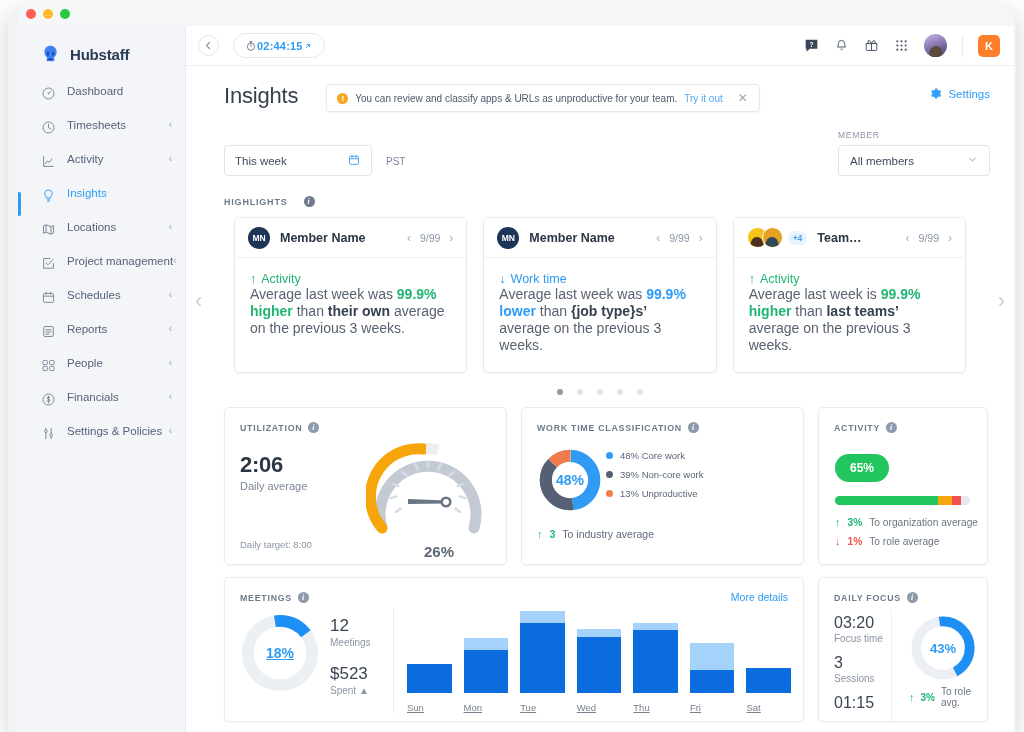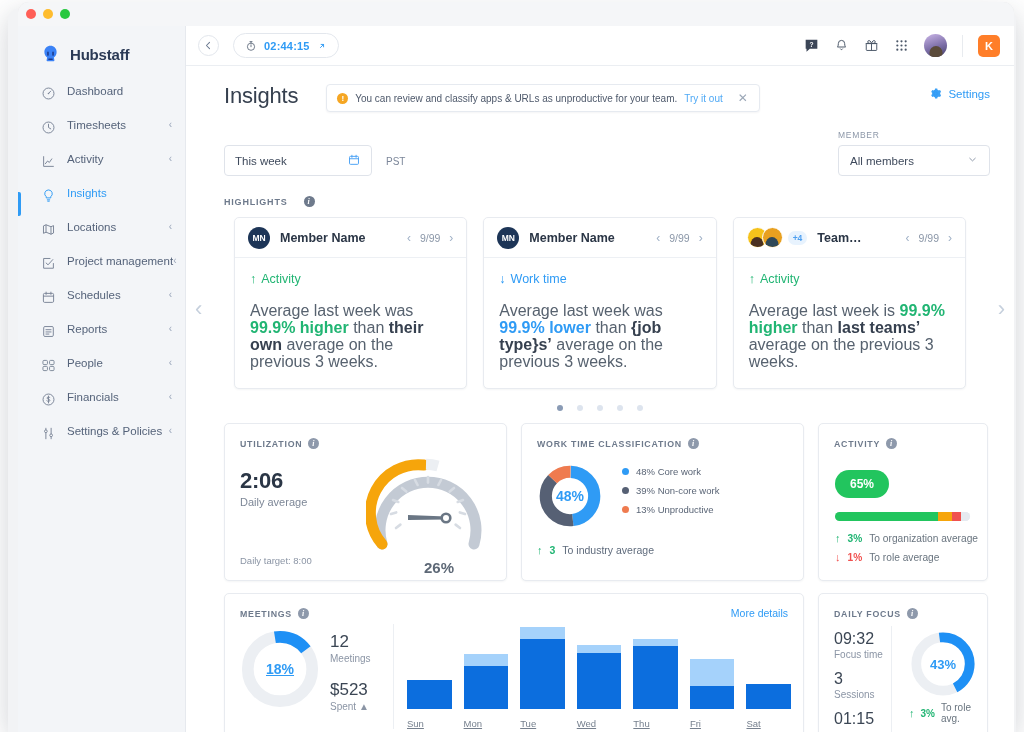--- a/index.html
+++ b/index.html
@@ -79,21 +79,21 @@
   }
   .back-btn {
     width: 21px; height: 21px; border-radius: 50%;
     border: 1px solid #e2e6ec; background: #fff;
     display: flex; align-items: center; justify-content: center;
     color: #6b7a90; font-size: 11px; cursor: pointer;
   }
   .timer {
     margin-left: 14px; height: 25px;
     border: 1px solid #e3e7ed; border-radius: 13px; background: #fff;
-    display: flex; align-items: center; gap: 7px; padding: 0 11px;
+    display: flex; align-items: center; padding: 0 11px;
     cursor: pointer;
   }
   .timer-val { font-size: 11px; color: #2f9bf5; font-weight: 600; letter-spacing: .2px; }
   .topbar-right {
     margin-left: auto; display: flex; align-items: center; gap: 15px;
   }
   .tb-ico { cursor: pointer; display: flex; align-items: center; }
   .avatar-top {
     width: 23px; height: 23px; border-radius: 50%;
     background: linear-gradient(160deg,#cbb6e8 0%,#7d6fa8 55%,#44406b 100%);
@@ -224,21 +224,21 @@
     white-space: nowrap; overflow: hidden; text-overflow: ellipsis;
   }
   .pager { margin-left: auto; display: flex; align-items: center; gap: 9px; }
   .pager .pg-arrow { color: #9fb0c6; font-size: 12px; cursor: pointer; }
   .pager .pg-count { font-size: 10.5px; color: #8b97a8; }
   .hcard-body { padding: 14px 15px 18px 15px; }
   .metric { font-size: 12.5px; font-weight: 500; display: flex; align-items: center; gap: 5px; }
   .metric.up { color: #21b573; }
   .metric.down { color: #2f9bf5; }
   .hcard-text {
-    margin-top: 16px; font-size: 16px; line-height: 17px; color: #57626f;
+    font-size: 14px; line-height: 17px; color: #57626f;
   }
   .hcard-text b { color: #36404f; font-weight: 700; }
   .hcard-text .g { color: #21b573; font-weight: 600; }
   .hcard-text .b { color: #2f9bf5; font-weight: 600; }
   .car-arrow {
     position: absolute; top: 50%; transform: translateY(-50%);
     font-size: 22px; color: #c6d0dd; cursor: pointer; font-weight: 300;
   }
   .car-arrow.left { left: 9px; }
   .car-arrow.right { right: 9px; }
@@ -273,21 +273,21 @@
     position: absolute; right: 52px; bottom: 4px;
     font-size: 15px; font-weight: 700; color: #5d6876;
   }
 
   .donut-wrap { position: absolute; left: 16px; top: 40px; }
   .donut-pct {
     position: absolute; left: 16px; top: 40px; width: 64px; height: 64px;
     display: flex; align-items: center; justify-content: center;
     font-size: 14px; font-weight: 700; color: #2f9bf5;
   }
-  .legend { position: absolute; left: 100px; top: 42px; }
+  .legend { position: absolute; left: 84px; top: 42px; }
   .lg-row { display: flex; align-items: center; gap: 7px; font-size: 9.5px; color: #5a6576; margin-bottom: 8px; }
   .lg-dot { width: 7px; height: 7px; border-radius: 50%; flex: 0 0 auto; }
   .wtc-foot {
     position: absolute; left: 15px; bottom: 24px;
     display: flex; align-items: center; gap: 7px; font-size: 10.5px; color: #5f6b7c;
   }
   .wtc-foot .n { color: #21b573; font-weight: 700; }
   .arr-up { color: #21b573; font-size: 11px; }
   .arr-dn { color: #f0514f; font-size: 11px; }
 
@@ -875,21 +875,21 @@
           </div>
         </div>
 
         <div class="scard c-focus">
           <div class="scard-title">
             <span>DAILY FOCUS</span>
             <span class="info-dot lite">i</span>
           </div>
 
           <div class="focus-left">
-            <div class="fl-big">09:32</div>
+            <div class="fl-big">03:20</div>
             <div class="fl-sub">Focus time</div>
             <div class="fl-gap"></div>
             <div class="fl-big">3</div>
             <div class="fl-sub">Sessions</div>
             <div class="fl-gap"></div>
             <div class="fl-big">01:15</div>
           </div>
 
           <div class="focus-div"></div>
 

